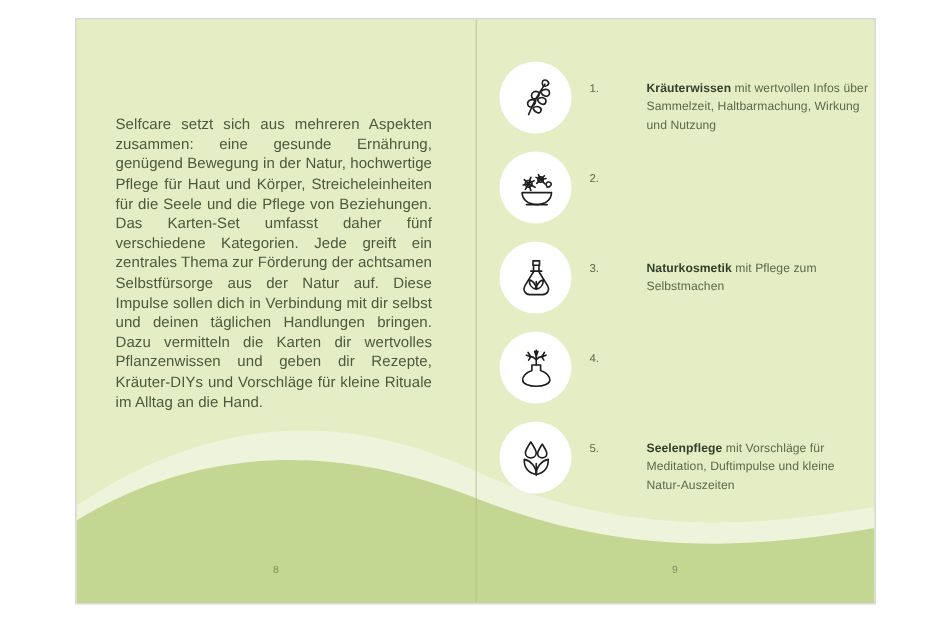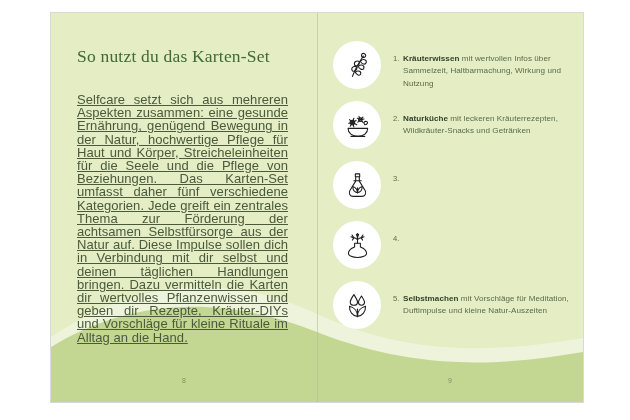--- a/index.html
+++ b/index.html
@@ -67,29 +67,28 @@
     font-family: "Liberation Serif", serif;
     font-size: 17.5px;
     letter-spacing: .2px;
     color: #3f6b33;
     white-space: nowrap;
   }
 
   #intro-paragraph {
     position: absolute;
     left: 26px;
-    top: 80px;
+    top: 64px;
     width: 211px;
-    font-size: 13px;
+    font-size: 10px;
     line-height: 13.2px;
     color: #4a5a3c;
     text-align: justify;
     letter-spacing: .05px;
     hyphens: manual;
-    text-decoration: underline;
   }
 
   
   #category-list {
     position: absolute;
     left: 16px;
     top: 27px;
     width: 246px;
   }
   .category-item {
@@ -124,20 +123,21 @@
     color: #5a6b4b;
     box-sizing: border-box;
   }
   .cat-text {
     flex: 1 1 auto;
     padding-top: 13px;
     font-size: 8.1px;
     line-height: 12.4px;
     color: #5a6b4b;
     letter-spacing: .05px;
+    margin-left: 28px;
   }
   .cat-text b {
     color: #33402a;
     font-weight: bold;
   }
 
   
   .page-number {
     position: absolute;
     bottom: 18px;
@@ -157,21 +157,20 @@
     <svg viewBox="0 0 532 160" preserveAspectRatio="none" aria-hidden="true">
       <path d="M0,95 C60,55 150,18 266,72 C360,116 450,110 532,96 L532,160 L0,160 Z" fill="#eef4dc"></path>
       <path d="M0,105 C70,62 160,48 266,90 C372,132 460,122 532,110 L532,160 L0,160 Z" fill="#c3d793"></path>
     </svg>
   </div>
 
   <div id="gutter"></div>
 
   <div class="page" id="page-left">
 
-    <div id="heading">So nutzt du das Karten-Set</div>
 
     <div id="intro-paragraph">Selfcare setzt sich aus mehreren Aspekten zusammen: eine gesunde Ernährung, genügend Bewegung in der Natur, hochwertige Pflege für Haut und Körper, Streicheleinheiten für die Seele und die Pflege von Beziehungen. Das Karten-Set umfasst daher fünf verschiedene Kategorien. Jede greift ein zentrales Thema zur Förderung der achtsamen Selbstfürsorge aus der Natur auf. Diese Impulse sollen dich in Verbindung mit dir selbst und deinen täglichen Handlungen bringen. Dazu vermitteln die Karten dir wertvolles Pflanzenwissen und geben dir Rezepte, Kräuter-DIYs und Vorschläge für kleine Rituale im Alltag an die Hand.</div>
 
     <div class="page-number">8</div>
   </div>
 
   <div class="page" id="page-right">
 
     <div id="category-list">
 
@@ -199,37 +198,37 @@
             <path d="M7 24 H34 C34 30.5 28.5 35 20.5 35 C12.5 35 7 30.5 7 24 Z"></path>
             <path d="M11 35 H30"></path>
             <path d="M13 16 L9 12 M13 16 L8 17 M13 16 L10 21 M13 16 L15 10 M13 16 L18 13 M13 16 L19 19 M13 16 L15 22"></path>
             <circle cx="13" cy="16" r="3.1"></circle>
             <path d="M24 12 L22 7.5 M24 12 L19.8 10 M24 12 L20.5 15.5 M24 12 L27.5 8.5 M24 12 L29 11 M24 12 L28 16"></path>
             <circle cx="24" cy="12" r="2.5"></circle>
             <path d="M30 19 C28 16 29.5 13.5 32.5 14.5 C35 15.4 33.5 19 30 19 Z"></path>
           </svg>
         </div>
         <div class="cat-number">2.</div>
-        <div class="cat-text">
-          <b>Naturküche</b><span> mit leckeren Kräuterrezepten, Wildkräuter-Snacks und Getränken</span>
-        </div>
       </div>
 
       <div class="category-item">
         <div class="cat-icon-badge">
           <svg viewBox="0 0 40 40" fill="none" stroke="#1e1e1e" stroke-width="1.5" stroke-linecap="round" stroke-linejoin="round">
             <path d="M17 4 H23 V8 H17 Z"></path>
             <path d="M17.5 8 V14 L9.5 27 C7.5 30.5 9.5 35 14 35 H26 C30.5 35 32.5 30.5 30.5 27 L22.5 14 V8"></path>
             <path d="M15 13.5 H25"></path>
             <path d="M20 30 C20 25 16 22 13.5 21.5 C13.5 26 16 29.5 20 30 Z"></path>
             <path d="M20 30 C20 25 24 22 26.5 21.5 C26.5 26 24 29.5 20 30 Z"></path>
             <path d="M20 30 V23"></path>
           </svg>
         </div>
         <div class="cat-number">3.</div>
+        <div class="cat-text">
+          <b>Naturkosmetik</b><span> mit Pflege zum Selbstmachen</span>
+        </div>
       </div>
 
       <div class="category-item">
         <div class="cat-icon-badge">
           <svg viewBox="0 0 40 40" fill="none" stroke="#1e1e1e" stroke-width="1.5" stroke-linecap="round" stroke-linejoin="round">
             <path d="M16 22 V17 H24 V22 C29.5 24 32.5 27.5 32.5 31 C32.5 34 27 36.5 20 36.5 C13 36.5 7.5 34 7.5 31 C7.5 27.5 10.5 24 16 22 Z"></path>
             <path d="M20 17 V9"></path>
             <path d="M20 12 C17.5 9.5 15.5 9 14 9.5 M20 12 C22.5 9.5 24.5 9 26 9.5"></path>
             <path d="M15 9.5 L12.5 5.5 M15 9.5 L11 8 M15 9.5 L13 12.5"></path>
             <path d="M25 9.5 L27.5 5.5 M25 9.5 L29 8 M25 9.5 L27 12.5"></path>
@@ -244,21 +243,21 @@
           <svg viewBox="0 0 40 40" fill="none" stroke="#1e1e1e" stroke-width="1.5" stroke-linecap="round" stroke-linejoin="round">
             <path d="M15 5 C12 9.5 10 12.5 10 15 C10 17.8 12.2 19.6 15 19.6 C17.8 19.6 20 17.8 20 15 C20 12.5 18 9.5 15 5 Z"></path>
             <path d="M25.5 7 C23 11 21.3 13.5 21.3 15.6 C21.3 18 23.2 19.6 25.5 19.6 C27.8 19.6 29.7 18 29.7 15.6 C29.7 13.5 28 11 25.5 7 Z"></path>
             <path d="M20 35 C20 28 15.5 22.5 9 21 C8.5 28.5 13 34 20 35 Z"></path>
             <path d="M20 35 C20 28 24.5 22.5 31 21 C31.5 28.5 27 34 20 35 Z"></path>
             <path d="M20 35.5 V25"></path>
           </svg>
         </div>
         <div class="cat-number">5.</div>
         <div class="cat-text">
-          <b>Selbstmachen</b><span> mit Vorschläge für Meditation, Duftimpulse und kleine Natur-Auszeiten</span>
+          <b>Seelenpflege</b><span> mit Vorschläge für Meditation, Duftimpulse und kleine Natur-Auszeiten</span>
         </div>
       </div>
 
     </div>
 
     <div class="page-number">9</div>
   </div>
 
 </div>
 

